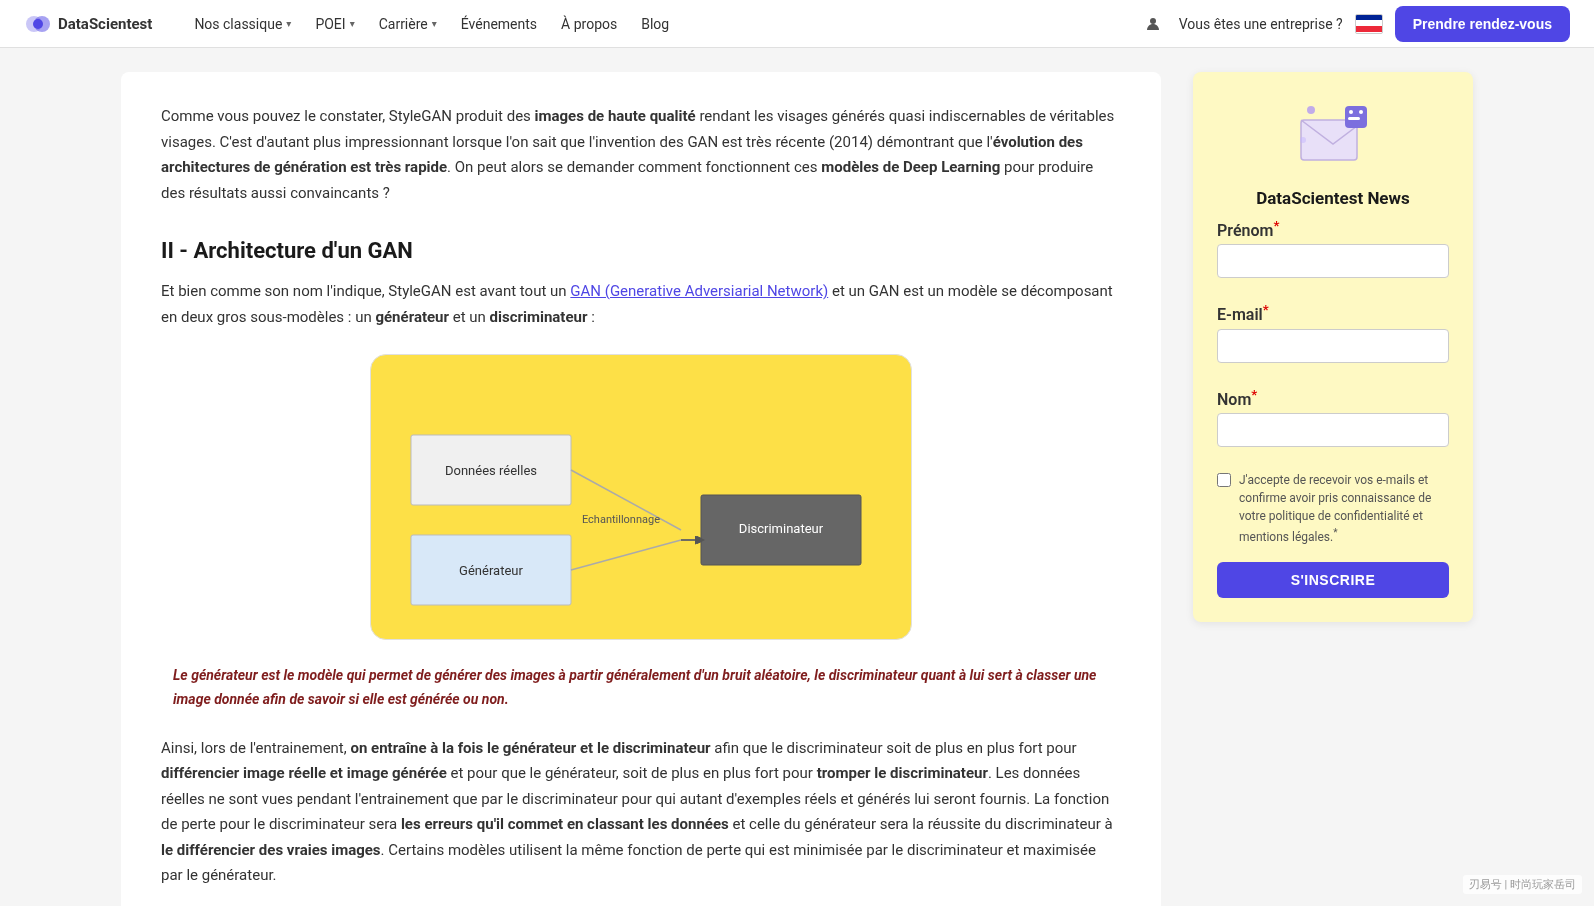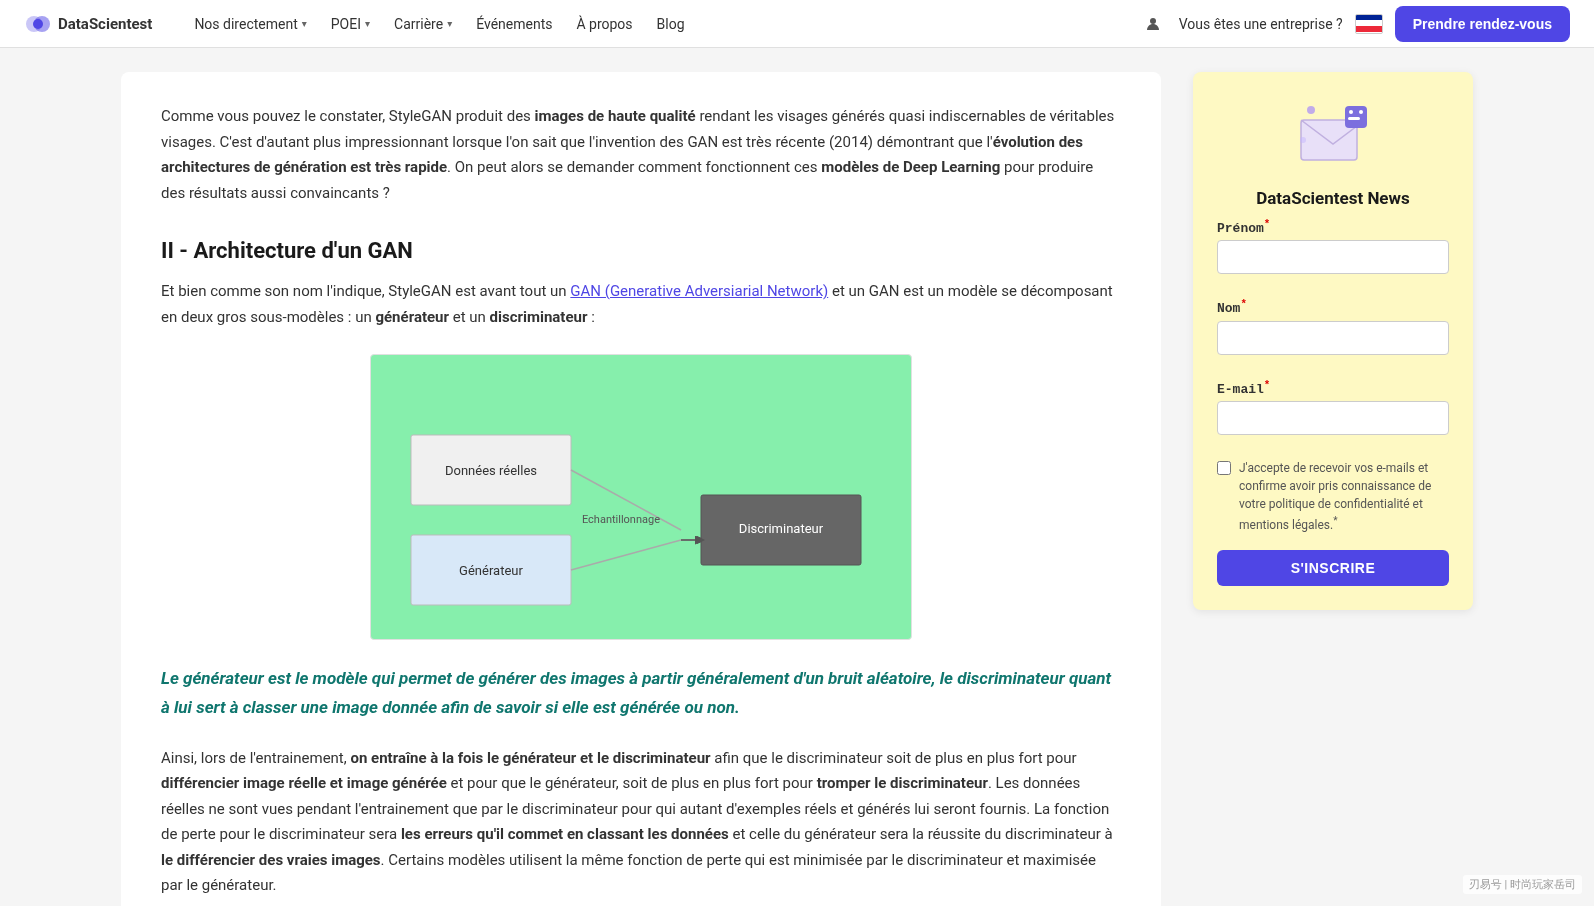--- a/index.html
+++ b/index.html
@@ -127,41 +127,41 @@
       text-decoration: underline;
     }
 
     
     .diagram-container {
       margin: 24px auto;
       text-align: center;
       max-width: 600px;
     }
     .diagram-svg-wrap {
-      background: #86efac;
+      background: #fde047;
       border: 1px solid #e0e0e0;
-      border-radius: 4px;
+      border-radius: 16px;
       padding: 20px;
       display: inline-block;
     }
     .diagram-caption {
       font-size: 13px;
       color: #555;
       font-style: italic;
       margin-top: 8px;
     }
 
     
     .article-blockquote {
-      font-size: 17px;
+      font-size: 14px;
       line-height: 1.7;
-      color: #0f766e;
+      color: #7f1d1d;
       font-weight: 700;
       font-style: italic;
-      margin: 24px 0;
+      margin: 24px 12px;
       padding: 0;
     }
 
     
     .sidebar-card {
       background: #fef9c3;
       border-radius: 8px;
       padding: 24px;
       box-shadow: 0 2px 8px rgba(0,0,0,0.08);
     }
@@ -178,26 +178,25 @@
       text-align: center;
       margin-bottom: 10px;
     }
     .sidebar-desc {
       font-size: 13px;
       color: #555;
       line-height: 1.6;
       margin-bottom: 16px;
     }
     .form-label {
-      font-size: 13px;
+      font-size: 16px;
       font-weight: 600;
       color: #333;
       margin-bottom: 4px;
       display: block;
-      font-family: Liberation Mono, monospace;
     }
     .form-label sup { color: #d00; }
     .form-field {
       width: 100%;
       border: 1px solid #ccc;
       border-radius: 4px;
       padding: 8px 10px;
       font-size: 14px;
       margin-bottom: 12px;
       outline: none;
@@ -253,21 +252,21 @@
   <a class="nav-logo">
     <svg class="nav-logo-icon" viewBox="0 0 28 28">
       <circle cx="10" cy="14" r="8" fill="#4f46e5" opacity="0.3"></circle>
       <circle cx="18" cy="14" r="8" fill="#4f46e5" opacity="0.5"></circle>
       <circle cx="14" cy="14" r="5" fill="#4f46e5"></circle>
     </svg>
     <span>DataScientest</span>
   </a>
   <div class="nav-links">
     <a class="nav-link">
-      <span>Nos directement</span>
+      <span>Nos classique</span>
       <span class="nav-chevron">▾</span>
     </a>
     <a class="nav-link">
       <span>POEI</span>
       <span class="nav-chevron">▾</span>
     </a>
     <a class="nav-link">
       <span>Carrière</span>
       <span class="nav-chevron">▾</span>
     </a>
@@ -375,30 +374,30 @@
 
       <div class="form-group">
         <label class="form-label">
           <span>Prénom</span><sup>*</sup>
         </label>
         <input class="form-field" type="text" value="" style="">
       </div>
 
       <div class="form-group">
         <label class="form-label">
+          <span>E-mail</span><sup>*</sup>
+        </label>
+        <input class="form-field" type="email" value="" style="">
+      </div>
+
+      <div class="form-group">
+        <label class="form-label">
           <span>Nom</span><sup>*</sup>
         </label>
         <input class="form-field" type="text" value="" style="">
-      </div>
-
-      <div class="form-group">
-        <label class="form-label">
-          <span>E-mail</span><sup>*</sup>
-        </label>
-        <input class="form-field" type="email" value="" style="">
       </div>
 
       <div class="checkbox-row">
         <input type="checkbox" style="">
         <span class="checkbox-label">
           <span>J'accepte de recevoir vos e-mails et confirme avoir pris connaissance de votre politique de confidentialité et mentions légales.</span><sup>*</sup>
         </span>
       </div>
 
       <button class="btn-subscribe">S'INSCRIRE</button>

